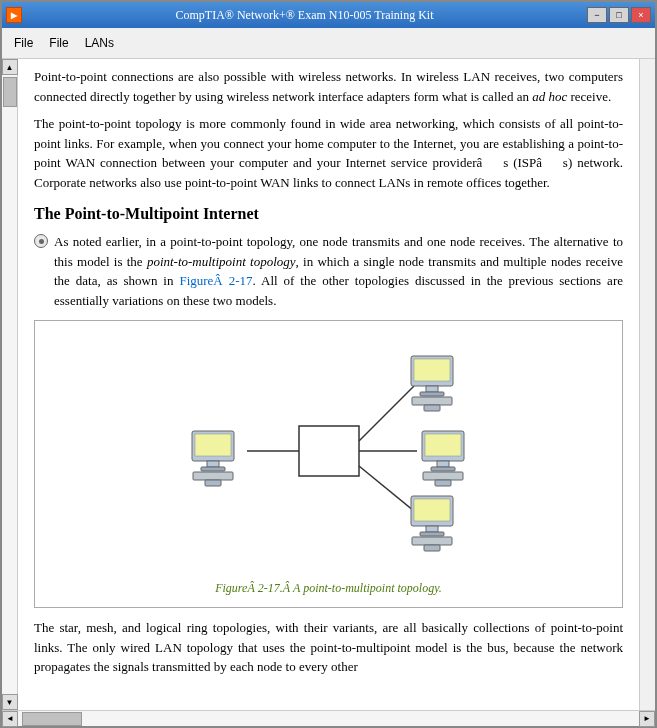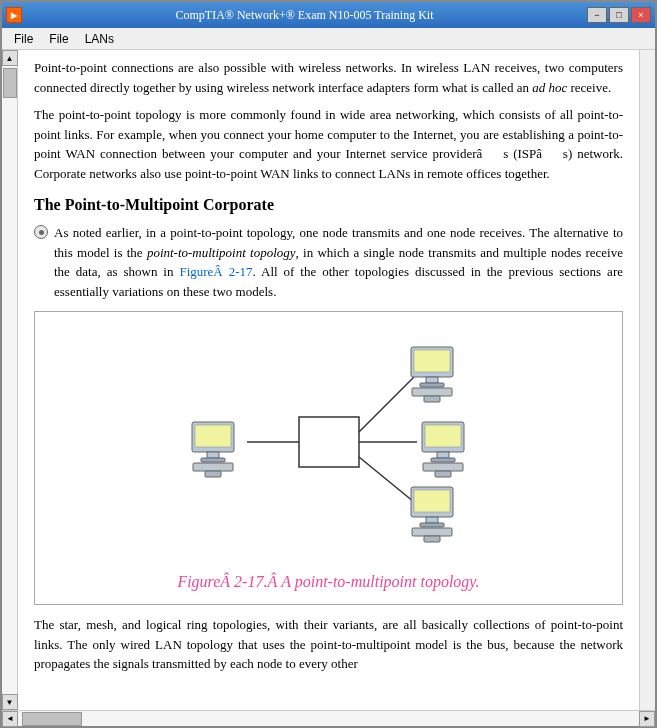--- a/index.html
+++ b/index.html
@@ -72,21 +72,21 @@
       font-family: Arial, sans-serif;
     }
 
     .win-btn-min { background: #d4d4d4; }
     .win-btn-max { background: #d4d4d4; }
     .win-btn-close { background: #e05050; color: white; }
 
     .menu-bar {
       background: #f0f0f0;
       border-bottom: 1px solid #ccc;
-      height: 22px;
+      height: 31px;
       display: flex;
       align-items: center;
       padding: 0 4px;
       flex-shrink: 0;
     }
 
     .menu-item {
       padding: 2px 8px;
       font-family: 'Segoe UI', Arial, sans-serif;
       font-size: 12px;
@@ -207,23 +207,23 @@
     .figure-box {
       border: 1px solid #aaa;
       margin: 10px 0;
       padding: 10px;
       background: white;
       text-align: center;
     }
 
     .figure-caption {
       font-style: italic;
-      font-size: 16px;
+      font-size: 12px;
       margin-top: 8px;
-      color: #ec4899;
+      color: #4d7c0f;
     }
 
     
     .network-diagram {
       display: flex;
       justify-content: center;
       align-items: center;
     }
 
     
@@ -300,21 +300,21 @@
     </div>
 
     <div class="main-text">
 
       <p class="text-paragraph">
         <span>Point-to-point connections are also possible with wireless networks. In wireless LAN receives, two computers connected directly together by using wireless network interface adapters form what is called an </span><span class="italic-text">ad hoc</span><span> receive.</span>
       </p>
 
       <p class="text-paragraph">The point-to-point topology is more commonly found in wide area networking, which consists of all point-to-point links. For example, when you connect your home computer to the Internet, you are establishing a point-to-point WAN connection between your computer and your Internet service providerâs (ISPâs) network. Corporate networks also use point-to-point WAN links to connect LANs in remote offices together.</p>
 
-      <h2 class="section-heading">The Point-to-Multipoint Corporate</h2>
+      <h2 class="section-heading">The Point-to-Multipoint Internet</h2>
 
       <div class="bullet-paragraph">
         <div class="bullet-icon"></div>
         <p class="text-paragraph" style="margin:0;">
           <span>As noted earlier, in a point-to-point topology, one node transmits and one node receives. The alternative to this model is the </span><span class="italic-text">point-to-multipoint topology</span><span>, in which a single node transmits and multiple nodes receive the data, as shown in </span><span class="link-text">FigureÂ&nbsp;2-17</span><span>. All of the other topologies discussed in the previous sections are essentially variations on these two models.</span>
         </p>
       </div>
 
       <div class="figure-box">
         <div class="network-diagram">

